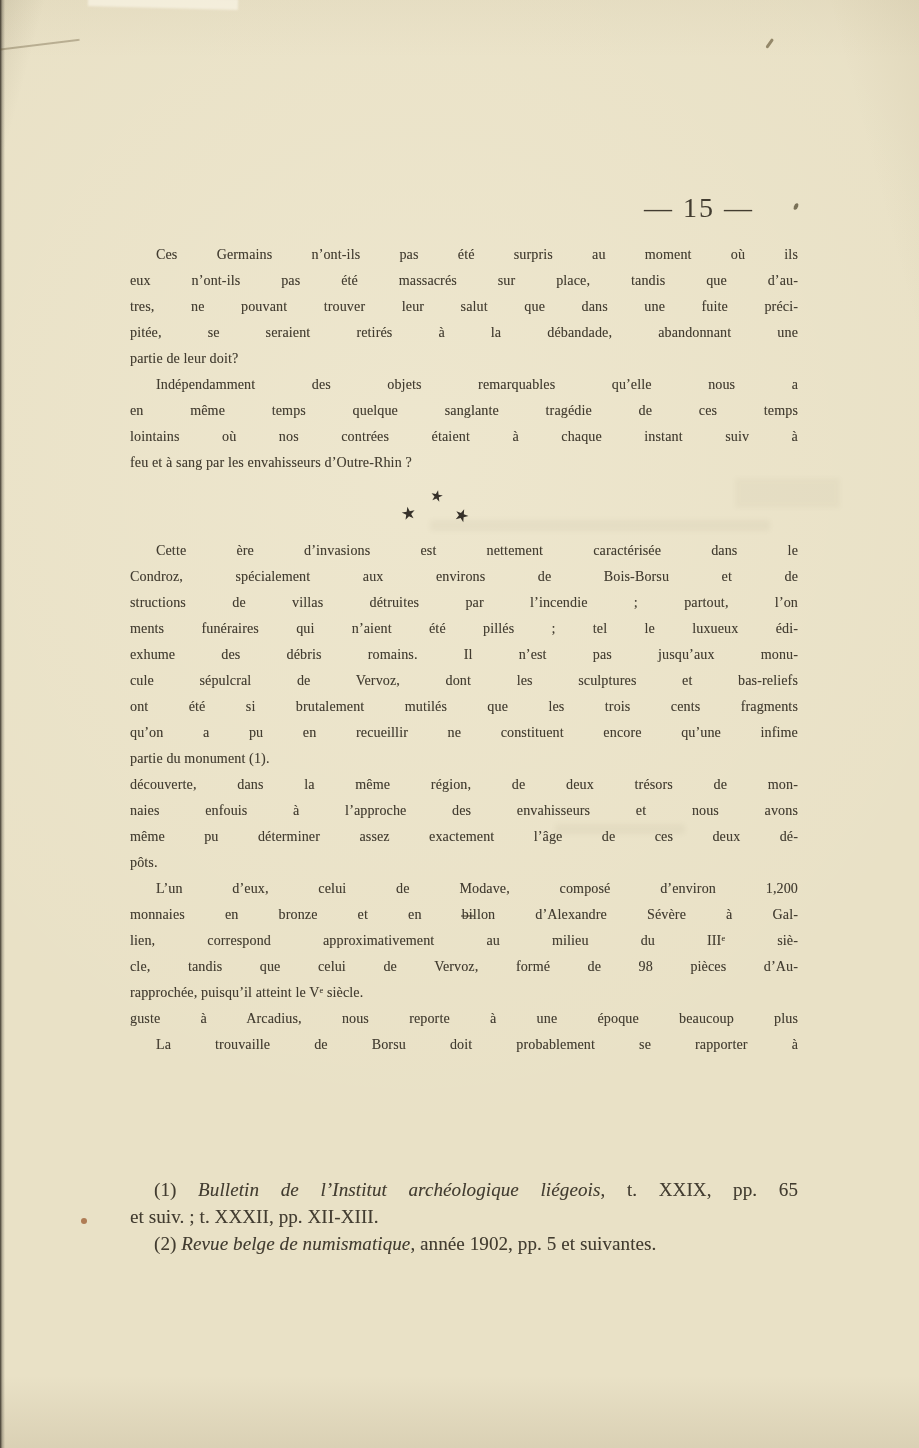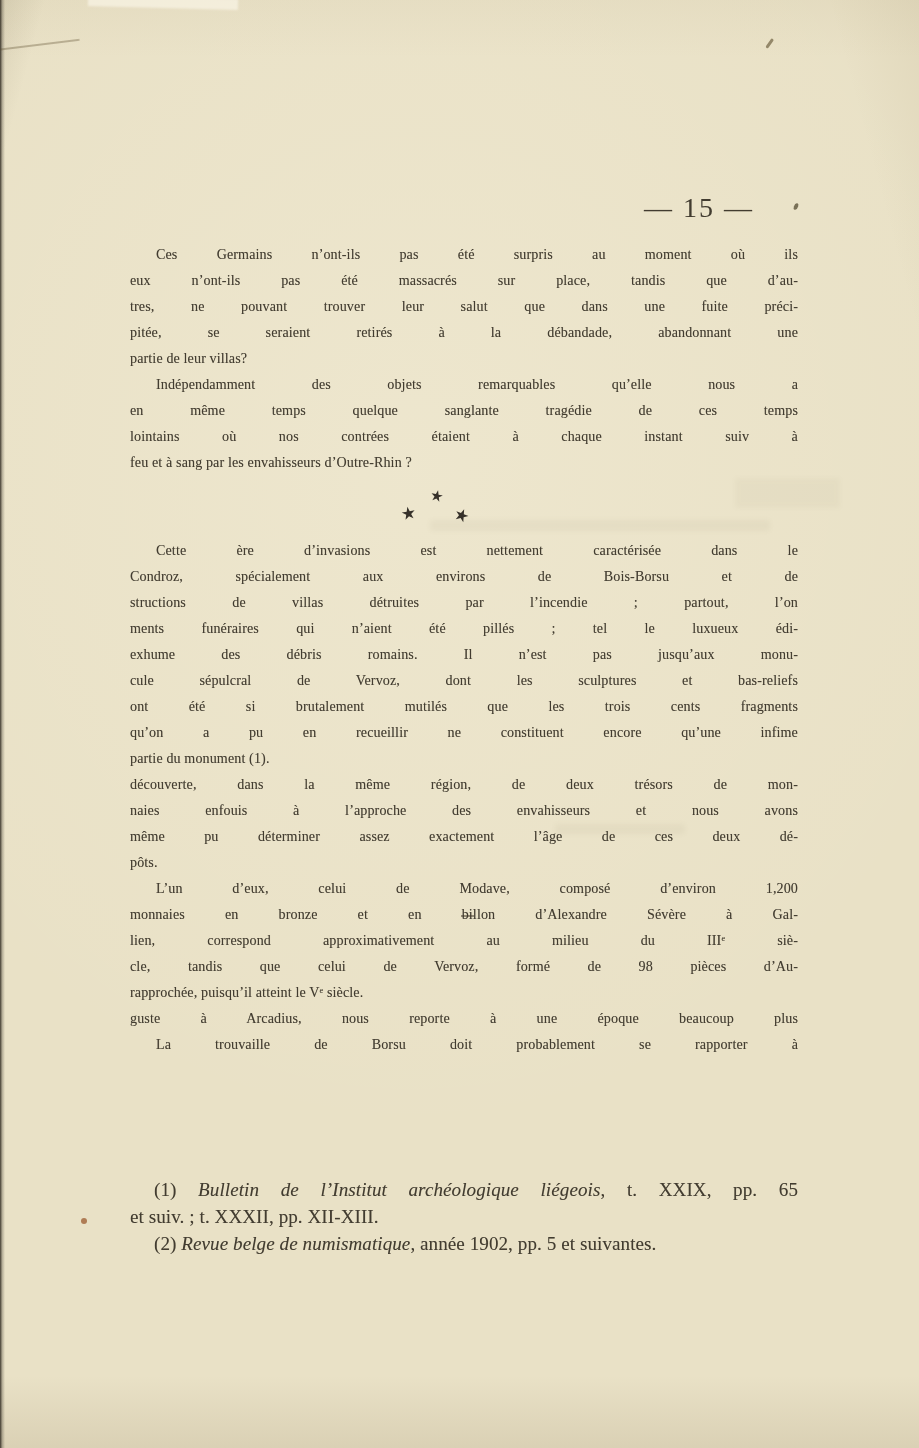--- a/index.html
+++ b/index.html
@@ -101,21 +101,21 @@
 
   <div class="page-number">— 15 —</div>
 
   <div class="body-text">
 
     <div>
       <div class="bodyline indent">Ces Germains n’ont-ils pas été surpris au moment où ils</div>
       <div class="bodyline">eux n’ont-ils pas été massacrés sur place, tandis que d’au-</div>
       <div class="bodyline">tres, ne pouvant trouver leur salut que dans une fuite préci-</div>
       <div class="bodyline">pitée, se seraient retirés à la débandade, abandonnant une</div>
-      <div class="bodyline last">partie de leur villas?</div>
+      <div class="bodyline last">partie de leur doit?</div>
     </div>
 
     <div>
       <div class="bodyline indent">Indépendamment des objets remarquables qu’elle nous a</div>
       <div class="bodyline">en même temps quelque sanglante tragédie de ces temps</div>
       <div class="bodyline">lointains où nos contrées étaient à chaque instant suiv à</div>
       <div class="bodyline last">feu et à sang par les envahisseurs d’Outre-Rhin ?</div>
     </div>
 
     <div class="divider">

